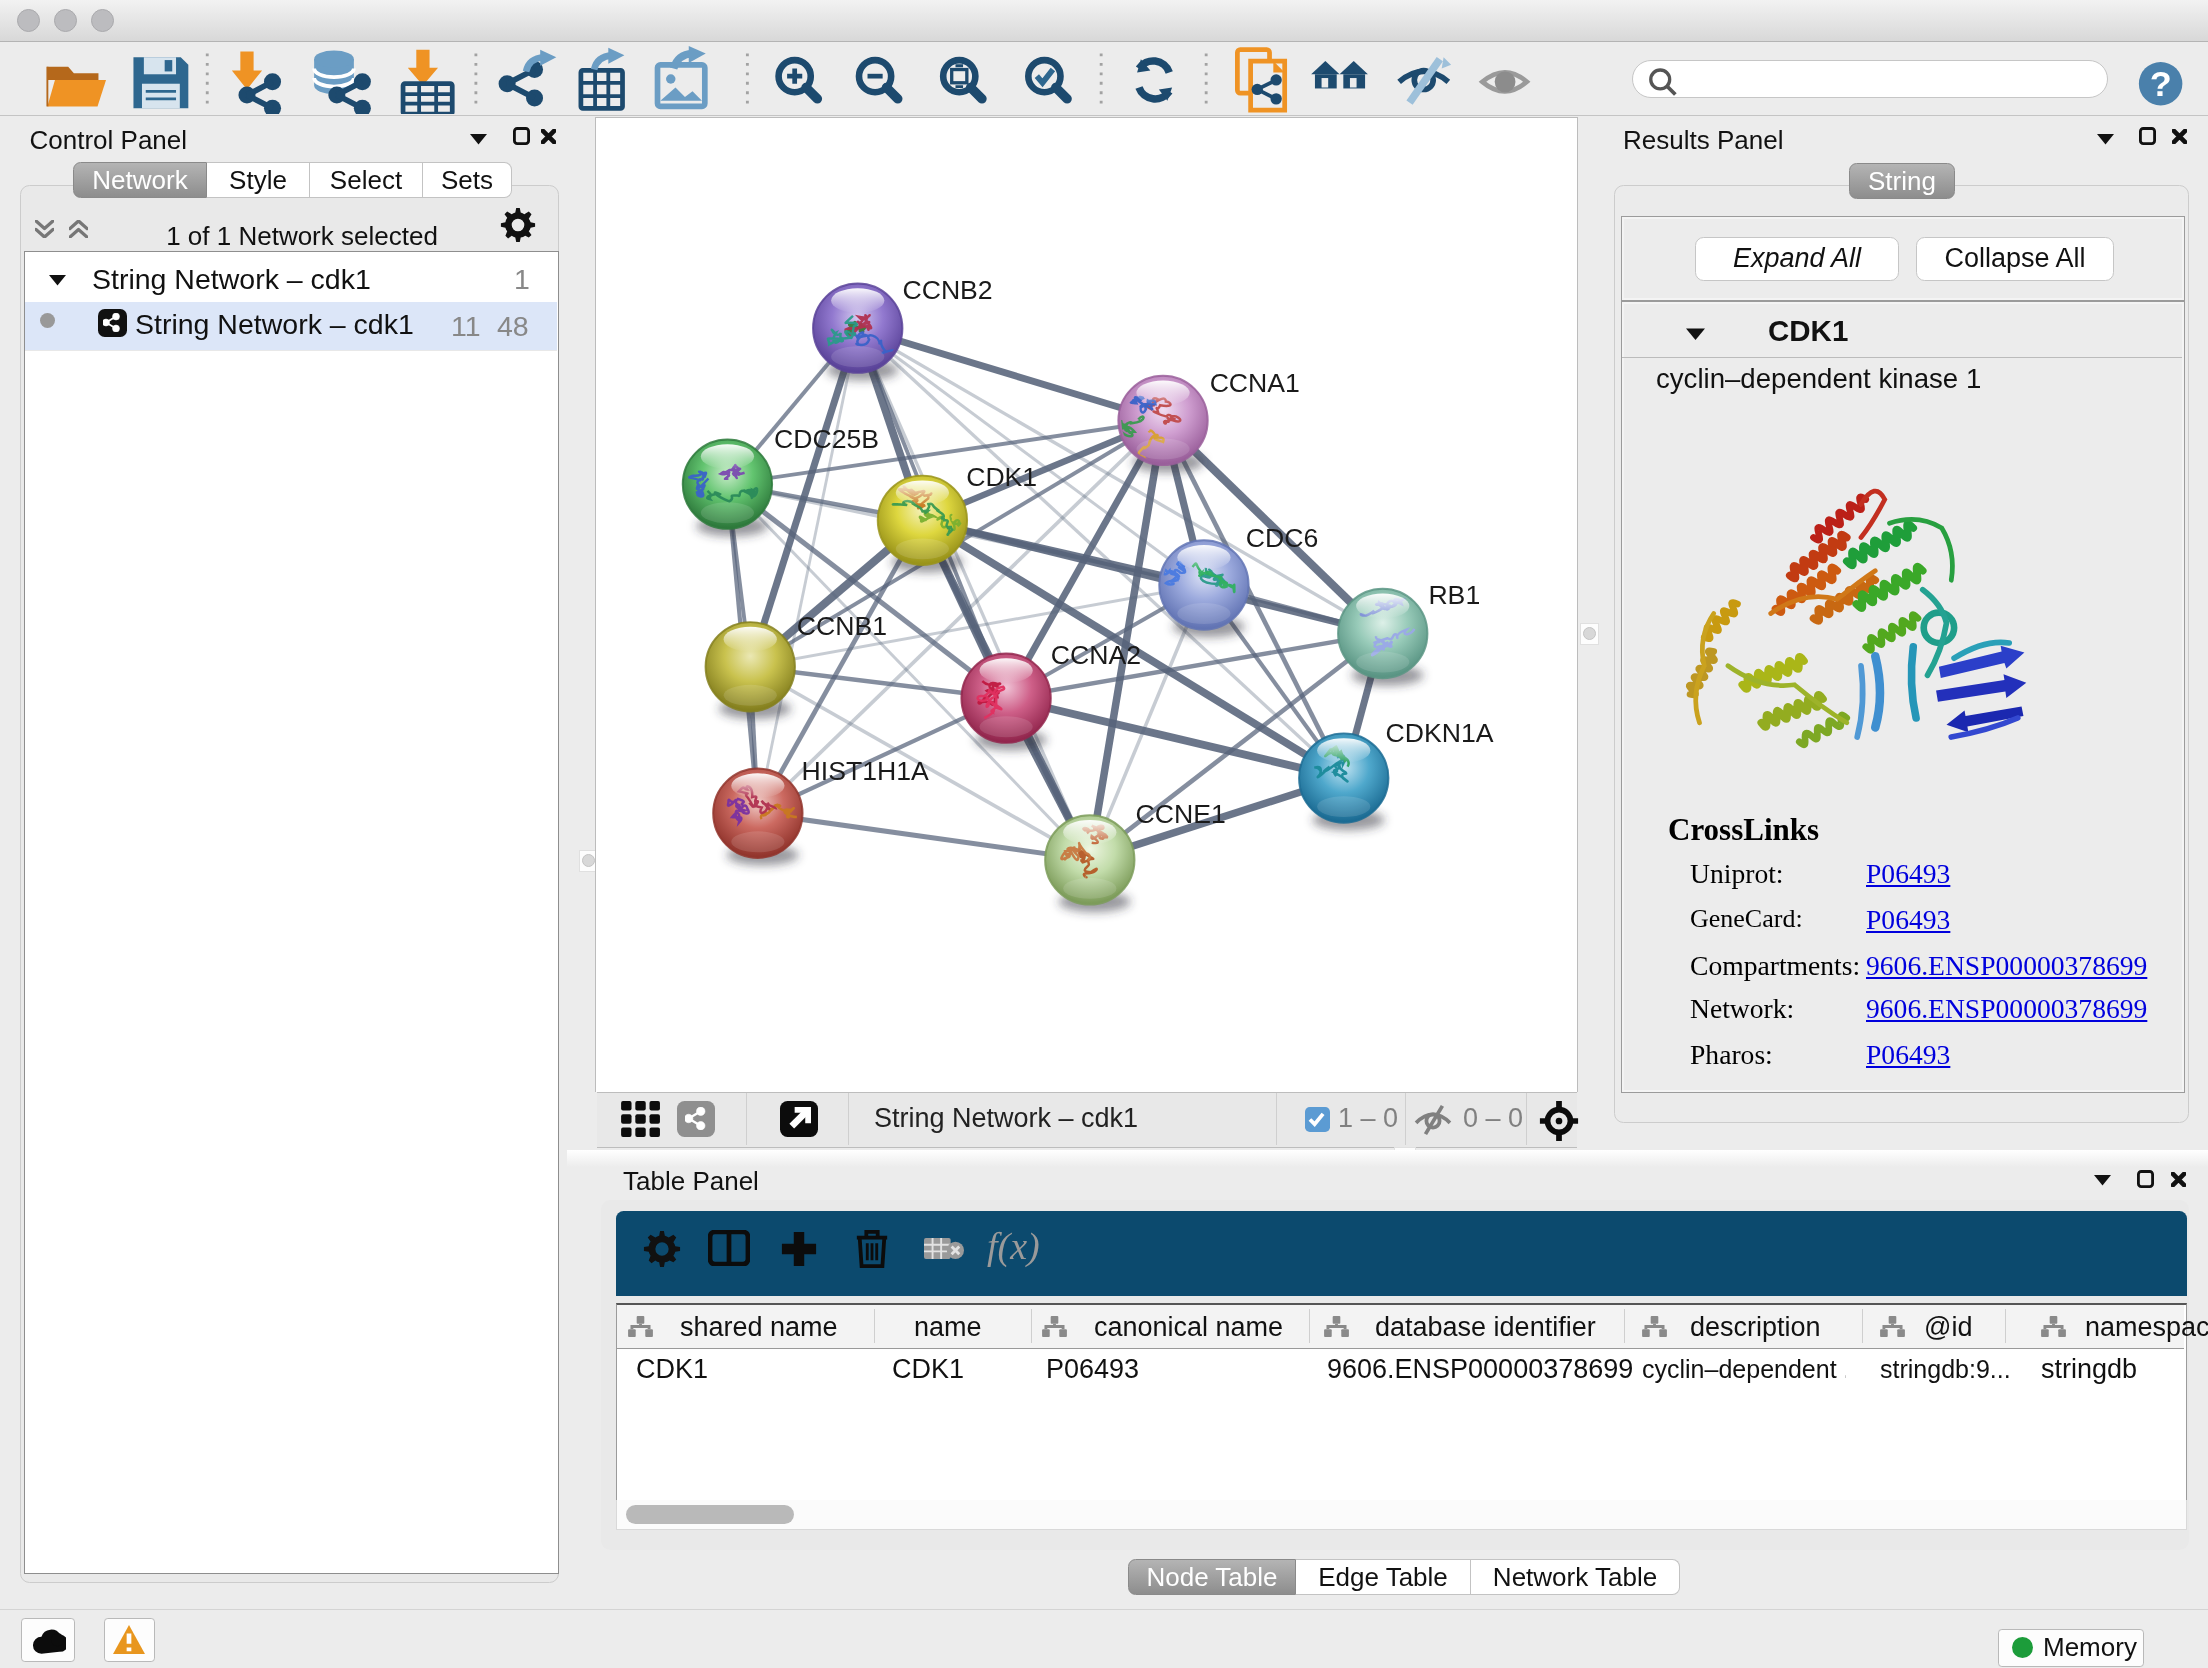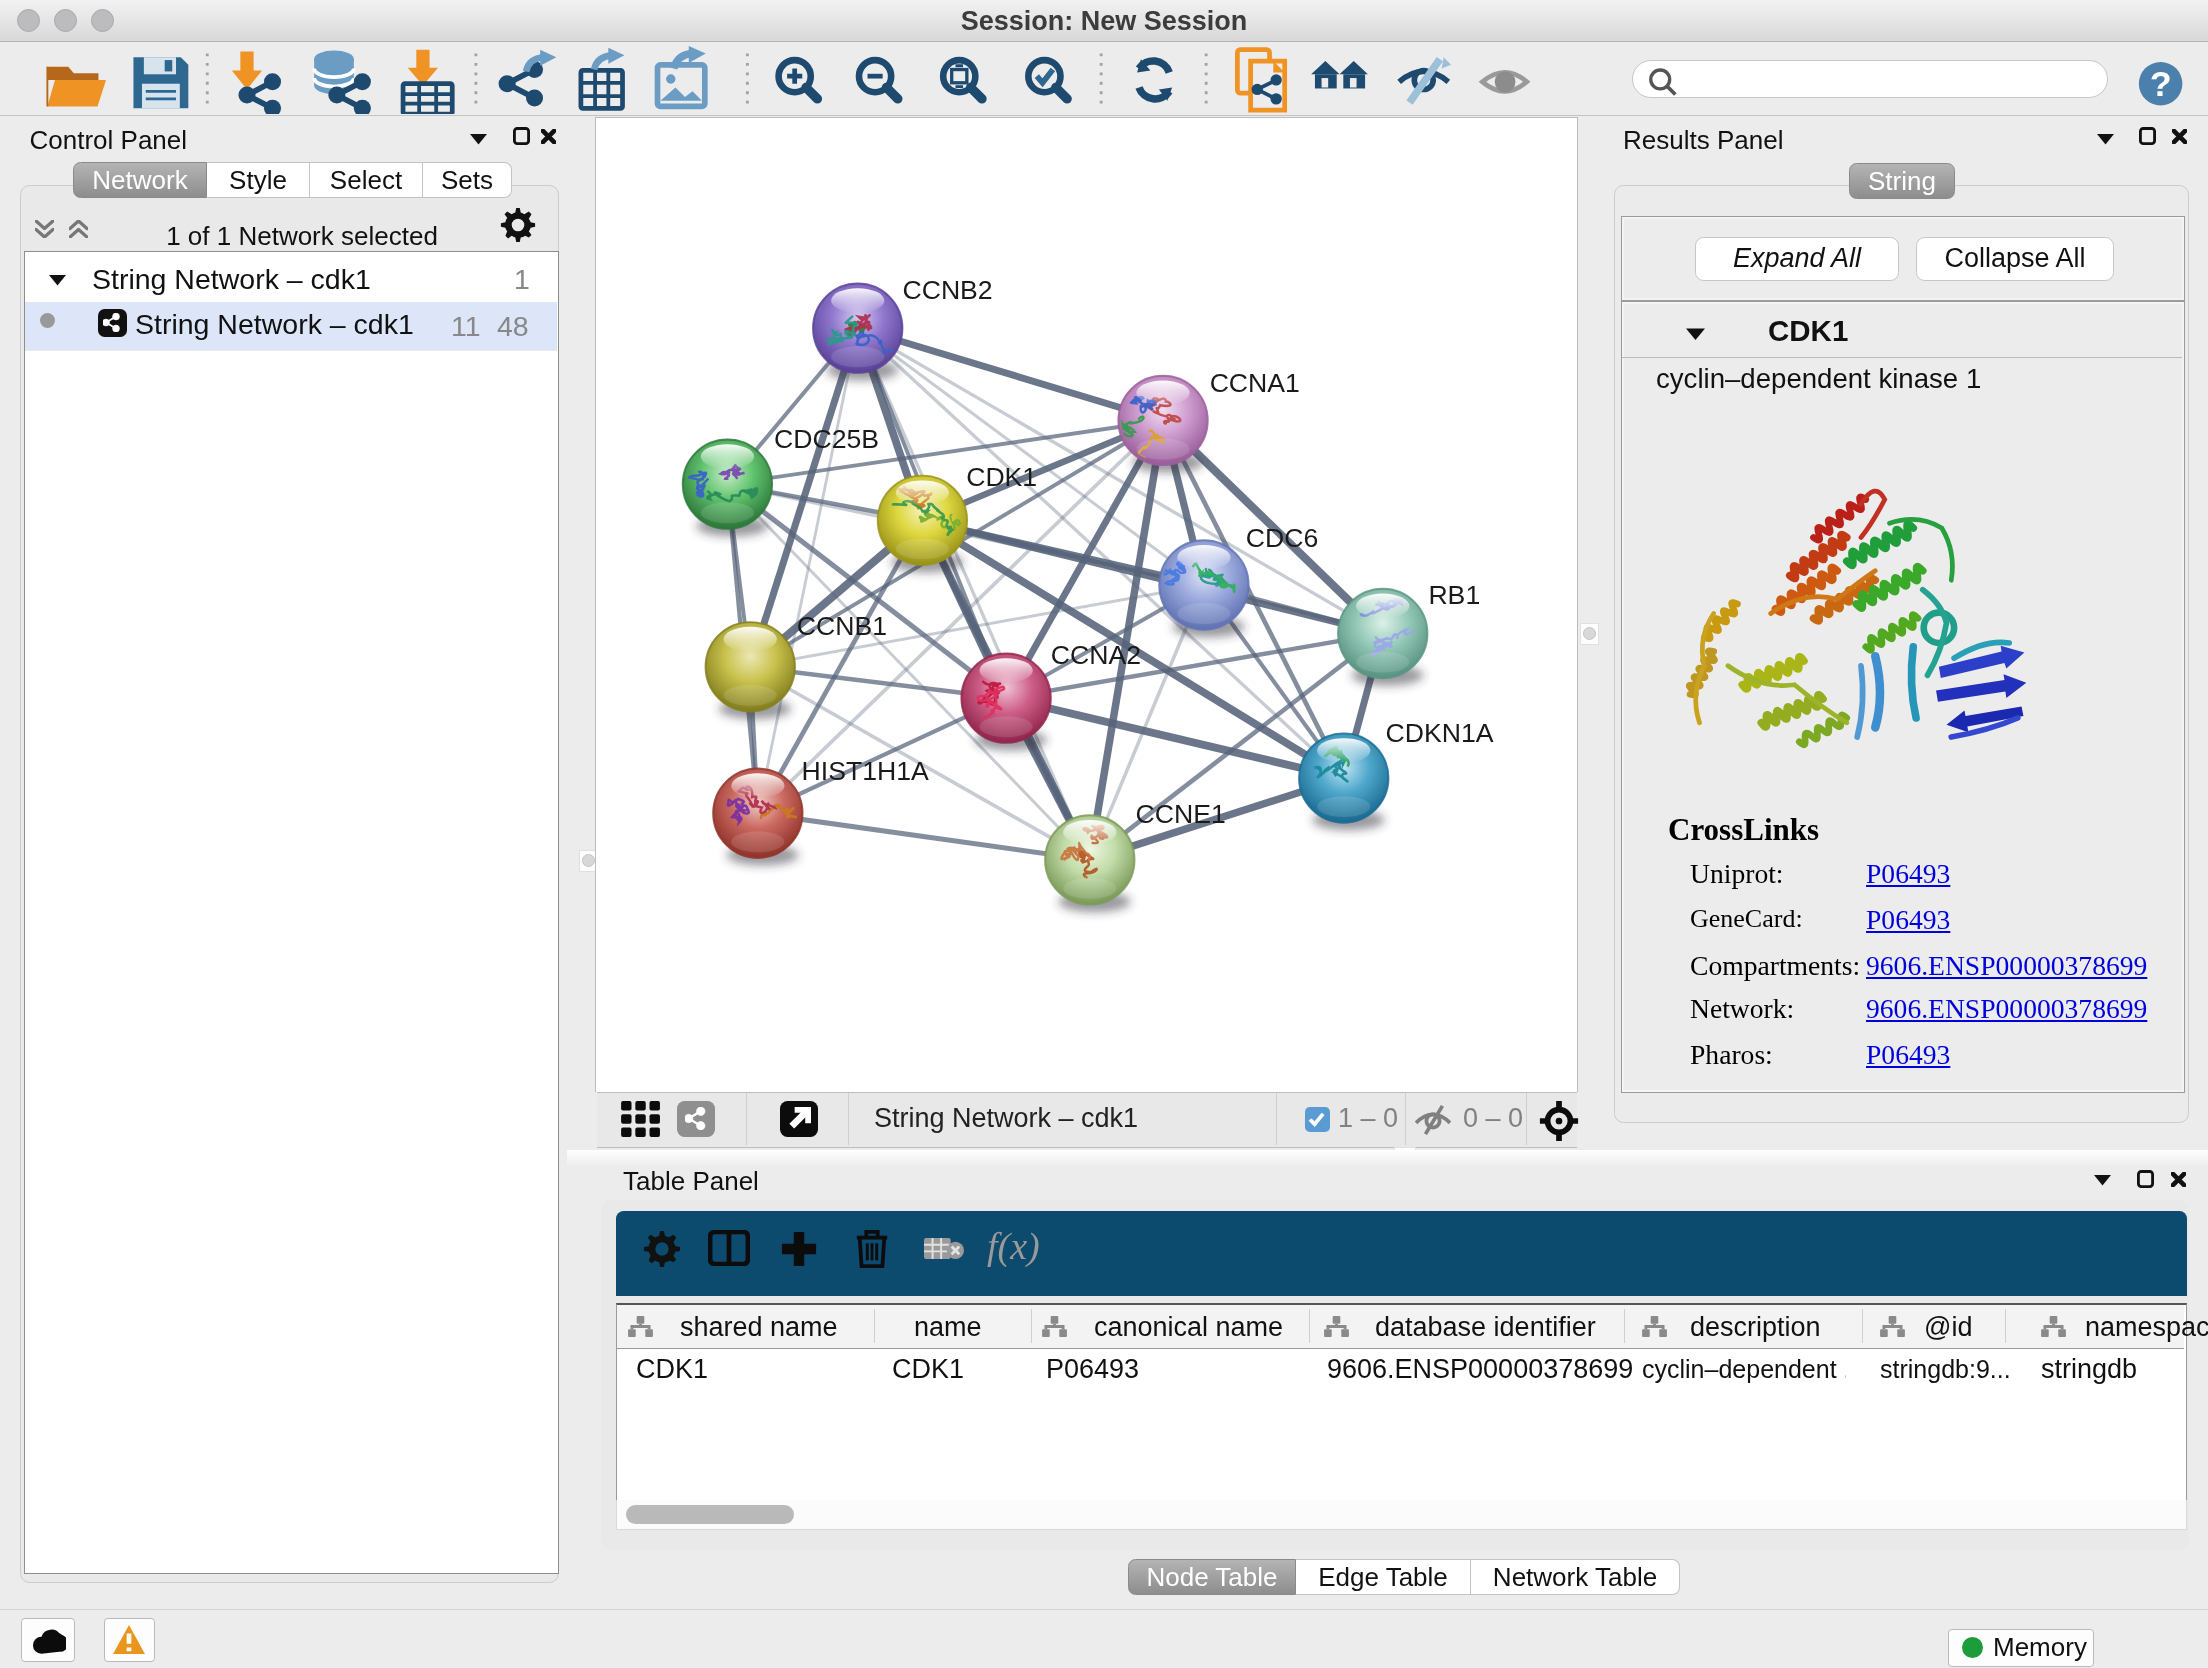--- a/index.html
+++ b/index.html
@@ -84,21 +84,20 @@
 <g id="chevu">
         <path d="M1 9 L10 1 L19 9 M1 18 L10 10 L19 18" stroke="#777" stroke-width="3.5" fill="none" stroke-linecap="round" stroke-linejoin="round"></path>
       </g>
 </defs>
 </svg>
 
 <div id="titlebar">
   <div class="tl" style="left:17px"></div>
   <div class="tl" style="left:54px"></div>
   <div class="tl" style="left:91px"></div>
-  <div id="title">Session: New Session</div>
 </div>
 
 <div id="toolbar">
   <svg width="2208" height="70" viewBox="0 0 2322 74">
       <g id="TBICONS">
         <path d="M44 24 L66 24 L72 31 L98 31 L98 38 L44 38 Z" fill="#b5681b"></path>
         <path d="M44 66 L52 38 L106 38 L97 66 Z" fill="#ef9324"></path>
         <path d="M44 66 L44 24" stroke="#b5681b" stroke-width="2"></path>
         <path d="M135 14 L185 14 L193 22 L193 68 L135 68 Z" fill="#2e678f"></path>
         <rect x="146" y="14" width="34" height="18" fill="#d7e4ee"></rect>
@@ -726,17 +725,17 @@
     <path fill="#0c0c0c" d="M10 28 A9 9 0 0 1 10 10 A11 11 0 0 1 30 8 A8 8 0 0 1 29 26 Z"></path>
     <circle cx="27" cy="13" r="7" fill="#0c0c0c"></circle>
   </svg>
 </div>
 <div class="sbtn" style="left:104px;top:1618px;width:51px;height:44px;">
   <svg class="wicon" style="left:6.7px;top:4.8px" width="34" height="31" viewBox="0 0 36 33">
     <path d="M18 1 L35 32 L1 32 Z" fill="#e8961e"></path>
     <path d="M18 10 L18 21 M18 25 L18 29" stroke="#fff" stroke-width="5"></path>
   </svg>
 </div>
-<div class="sbtn" style="left:1948px;top:1629px;width:146px;height:38px;">
+<div class="sbtn" style="left:1998px;top:1629px;width:146px;height:38px;">
   <div class="abs" style="left:13.3px;top:6.7px;width:21px;height:21px;border-radius:50%;background:#1c9c3a;"></div>
   <div class="abs" style="left:44px;top:1.9px;font-size:26px;color:#111;">Memory</div>
 </div>
 
 
 </body></html>

